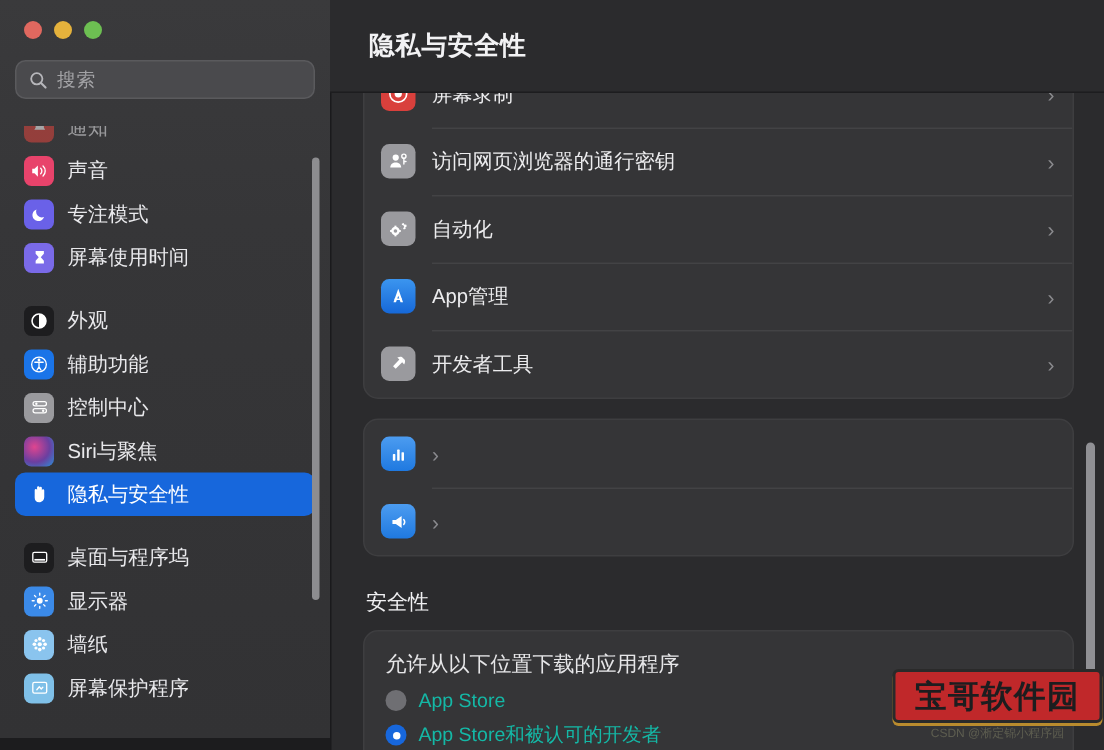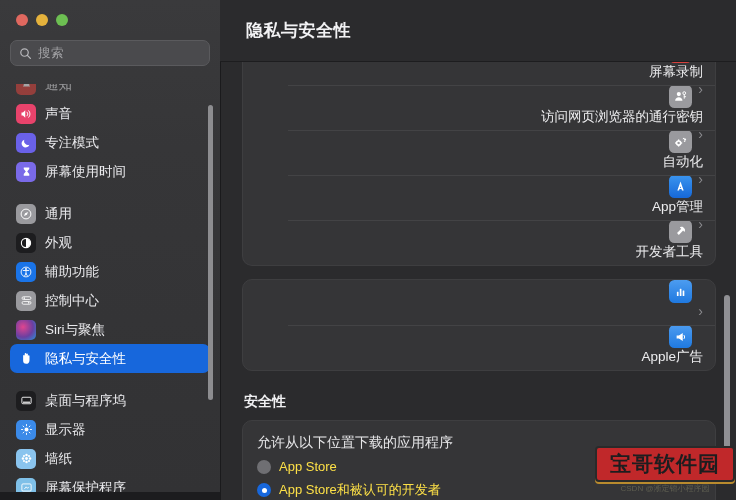--- a/index.html
+++ b/index.html
@@ -69,50 +69,49 @@
     position: relative; z-index: 5;
     border-bottom: 1px solid #1d1d1f;
   }
   .titlebar h1 { font-size: 17px; font-weight: bold; color: #f2f2f4; letter-spacing: .5px; }
 
   .content { position: absolute; top: 40px; left: 0; right: 0; bottom: 0; padding: 0 20px 0 22px; }
 
   .card { background: #353537; border-radius: 10px; border: 1px solid #3e3e40; overflow: hidden; }
   .card.top { border-top-left-radius: 0; border-top-right-radius: 0; border-top: none; }
   .row {
-    display: flex; align-items: flex-end;
+    display: flex; align-items: center;
     height: 45px; padding: 0 12px 0 11px;
     position: relative;
-    flex-direction: column;
   }
   .row + .row::before {
     content: ""; position: absolute; top: 0; left: 45px; right: 0;
     height: 1px; background: #434345;
   }
   .row-ic {
     width: 23px; height: 23px; border-radius: 5.5px;
     flex: 0 0 23px; margin-right: 11px;
     display: flex; align-items: center; justify-content: center;
     color: #fff; font-size: 13px; line-height: 1;
   }
   .row-label { flex: 1; color: #ececee; font-size: 13.5px; }
   .chev { color: #8a8a8e; font-size: 14px; font-weight: 300; }
 
-  .sec-head { color: #f0f0f2; font-size: 14px; font-weight: bold; margin: 22px 0 9px 2px; }
+  .sec-head { color: #f0f0f2; font-size: 14px; font-weight: normal; margin: 22px 0 9px 2px; }
   .sec-sub { color: #e6e6e8; font-size: 14px; margin-bottom: 7px; }
   .card.pad { padding: 13px 14px 14px 14px; }
   .radio-line { display: flex; align-items: center; gap: 8px; margin-bottom: 7px; }
   .radio {
     width: 14px; height: 14px; border-radius: 50%;
     background: #6f6f73; flex: 0 0 14px;
     display: flex; align-items: center; justify-content: center;
   }
   .radio.on { background: #1767dc; }
   .radio.on::after { content: ""; width: 5px; height: 5px; border-radius: 50%; background: #fff; }
-  .radio-label { color: #fde047; font-size: 13px; }
+  .radio-label { color: #14b8a6; font-size: 13px; }
 
   .main-scrollbar {
     position: absolute; right: 6px; top: 295px;
     width: 6px; height: 160px; border-radius: 3px;
     background: #909094;
   }
   .left-edge { position: absolute; left: 0; top: 0; bottom: 0; width: 1px; background: #1a1a1c; }
 
   
   .watermark { position: absolute; right: 1px; bottom: 6px; width: 140px; text-align: center; }
@@ -184,29 +183,20 @@
           <span class="sb-ic" style="background:#7a6ae8">
             <svg width="11" height="11" viewBox="0 0 16 16">
                 <path d="M4 2h8v2.5L9 8l3 3.5V14H4v-2.5L7 8 4 4.5V2z" fill="#fff"></path>
               </svg>
           </span>
           <span>屏幕使用时间</span>
         </div>
 
         <div class="sb-gap"></div>
 
-        <div class="sb-item">
-          <span class="sb-ic" style="background:#9a9a9e">
-            <svg width="14" height="14" viewBox="0 0 16 16">
-                <circle cx="8" cy="8" r="5.6" fill="none" stroke="#fff" stroke-width="1.1"></circle>
-                <path d="M10.3 5.7L6.9 7.1 5.7 10.3 9.1 8.9z" fill="#fff"></path>
-              </svg>
-          </span>
-          <span>通用</span>
-        </div>
         <div class="sb-item">
           <span class="sb-ic" style="background:#1d1d1f">
             <svg width="14" height="14" viewBox="0 0 16 16">
                 <circle cx="8" cy="8" r="5.3" fill="none" stroke="#fff" stroke-width="1.2"></circle>
                 <path d="M8 2.7a5.3 5.3 0 0 1 0 10.6z" fill="#fff"></path>
               </svg>
           </span>
           <span>外观</span>
         </div>
         <div class="sb-item">
@@ -381,21 +371,20 @@
           </span>
           <span class="chev">›</span>
         </div>
         <div class="row">
           <span class="row-ic" style="background:linear-gradient(180deg,#4c9cf0,#1f79e0)">
             <svg width="14" height="14" viewBox="0 0 16 16">
                 <path d="M3 6.4h2.6L10 3.4v9.2L5.6 9.6H3z" fill="#fff"></path>
                 <path d="M11.6 6.1a3 3 0 0 1 0 3.8" stroke="#fff" stroke-width="1.1" fill="none" stroke-linecap="round"></path>
               </svg>
           </span>
-          <span class="row-label">Apple广告</span>
           <span class="chev">›</span>
         </div>
       </div>
 
       <div class="sec-head">安全性</div>
       <div class="card pad">
         <div class="sec-sub">允许从以下位置下载的应用程序</div>
         <div class="radio-line">
           <span class="radio"></span>
           <span class="radio-label">App Store</span>

